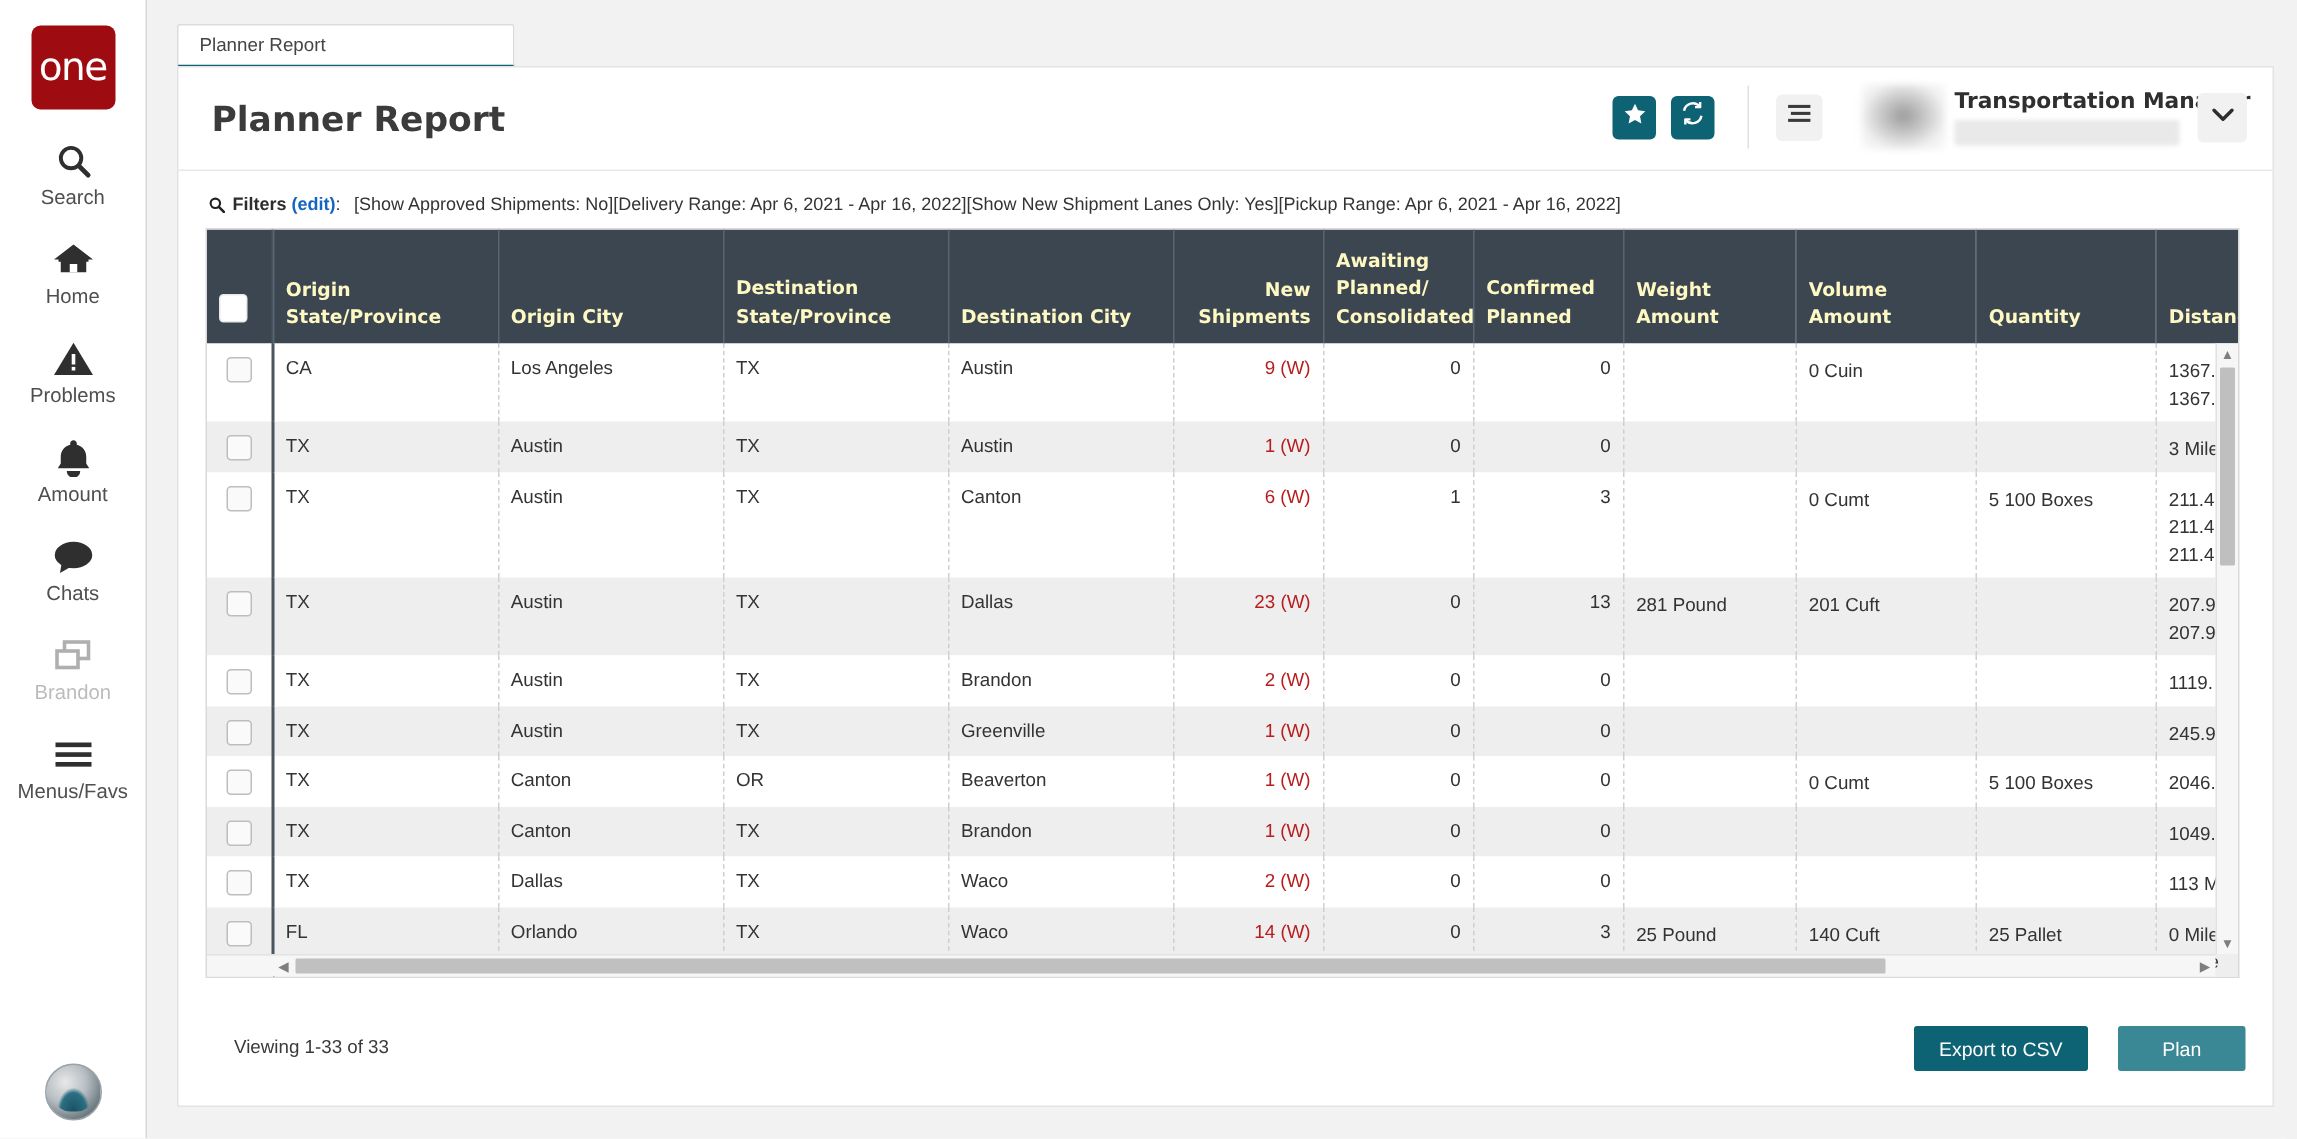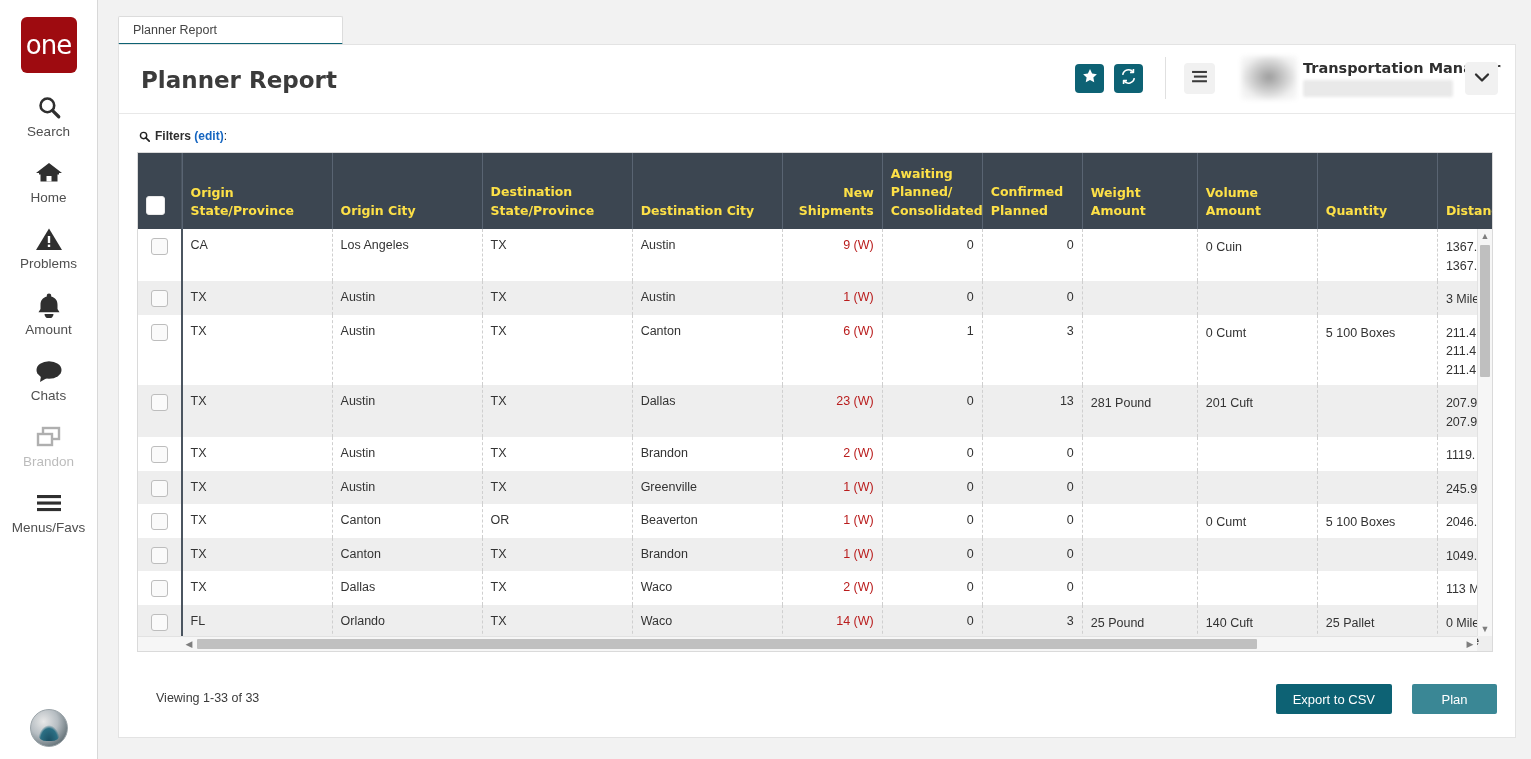--- a/index.html
+++ b/index.html
@@ -96,21 +96,21 @@
   .filterline { display: flex; align-items: baseline; font-size: 12px; color: #2e2e2e; padding: 2px 0 9px 2px; }
   .filterline .fico { margin-right: 5px; position: relative; top: 2px; }
   .filterline .flabel { font-weight: bold; }
   .filterline .fedit { color: #1565c0; cursor: pointer; font-weight: bold; }
   .filterline .fvals { margin-left: 9px; color: #343434; white-space: nowrap; overflow: hidden; }
 
   
   .gridwrap { position: relative; width: 1356px; height: 500px; border: 1px solid #dadada; background:#fff; overflow: hidden; }
   table.grid { border-collapse: collapse; table-layout: fixed; width: 1420px; }
   table.grid thead th {
-    background: #3c4651; color: #fde047; font-size: 12.5px; font-weight: bold;
+    background: #3c4651; color: #fef9c3; font-size: 12.5px; font-weight: bold;
     text-align: left; vertical-align: bottom; padding: 6px 8px 9px 8px; height: 76px;
     border-right: 1px solid #596472; line-height: 18px;
     font-family: "DejaVu Sans", sans-serif;
   }
   table.grid thead th.cbcol { width: 44px; border-right: 1px solid #596472; }
   table.grid thead th.num { text-align: right; }
   table.grid tbody td {
     font-size: 12.5px; color: #333; vertical-align: top;
     padding: 9px 8px 6px 8px; border-right: 1px dashed #cfcfcf;
   }
@@ -304,20 +304,21 @@
         <span class="fico">
           <svg width="11" height="11" viewBox="0 0 14 14" fill="none" stroke="#222" stroke-width="1.8">
               <circle cx="5.8" cy="5.8" r="4"></circle>
               <line x1="8.8" y1="8.8" x2="13" y2="13" stroke-linecap="round" stroke-width="2.2"></line>
             </svg>
         </span>
         <span class="flabel">Filters</span>
         <span>&nbsp;</span>
         <span class="fedit">(edit)</span>
         <span>:</span>
+        <span class="fvals">[Show Approved Shipments: No][Delivery Range: Apr 6, 2021 - Apr 16, 2022][Show New Shipment Lanes Only: Yes][Pickup Range: Apr 6, 2021 - Apr 16, 2022]</span>
       </div>
 
       <div class="gridwrap">
         <table class="grid">
           <colgroup>
             <col style="width:44px">
               <col style="width:150px">
               <col style="width:150px">
               <col style="width:150px">
             <col style="width:150px">

